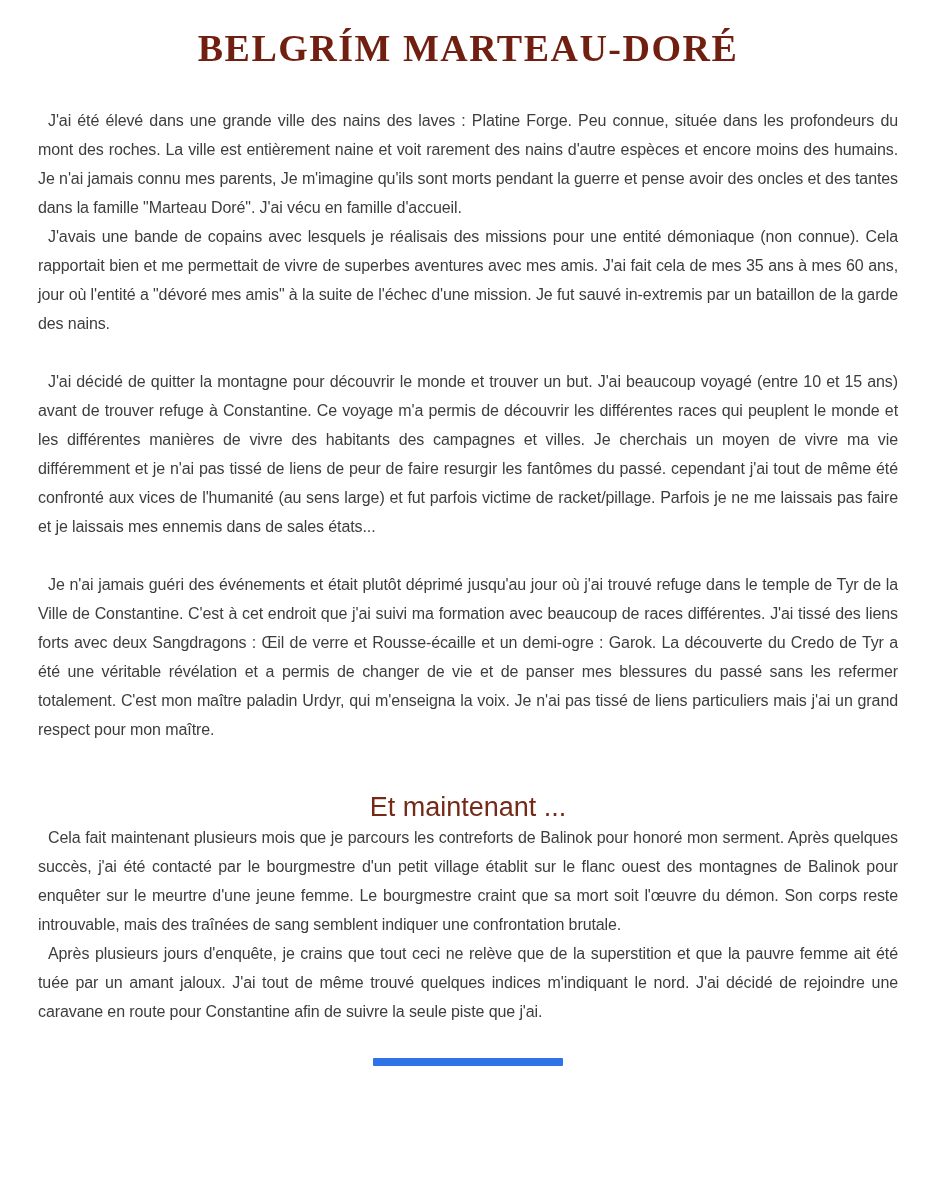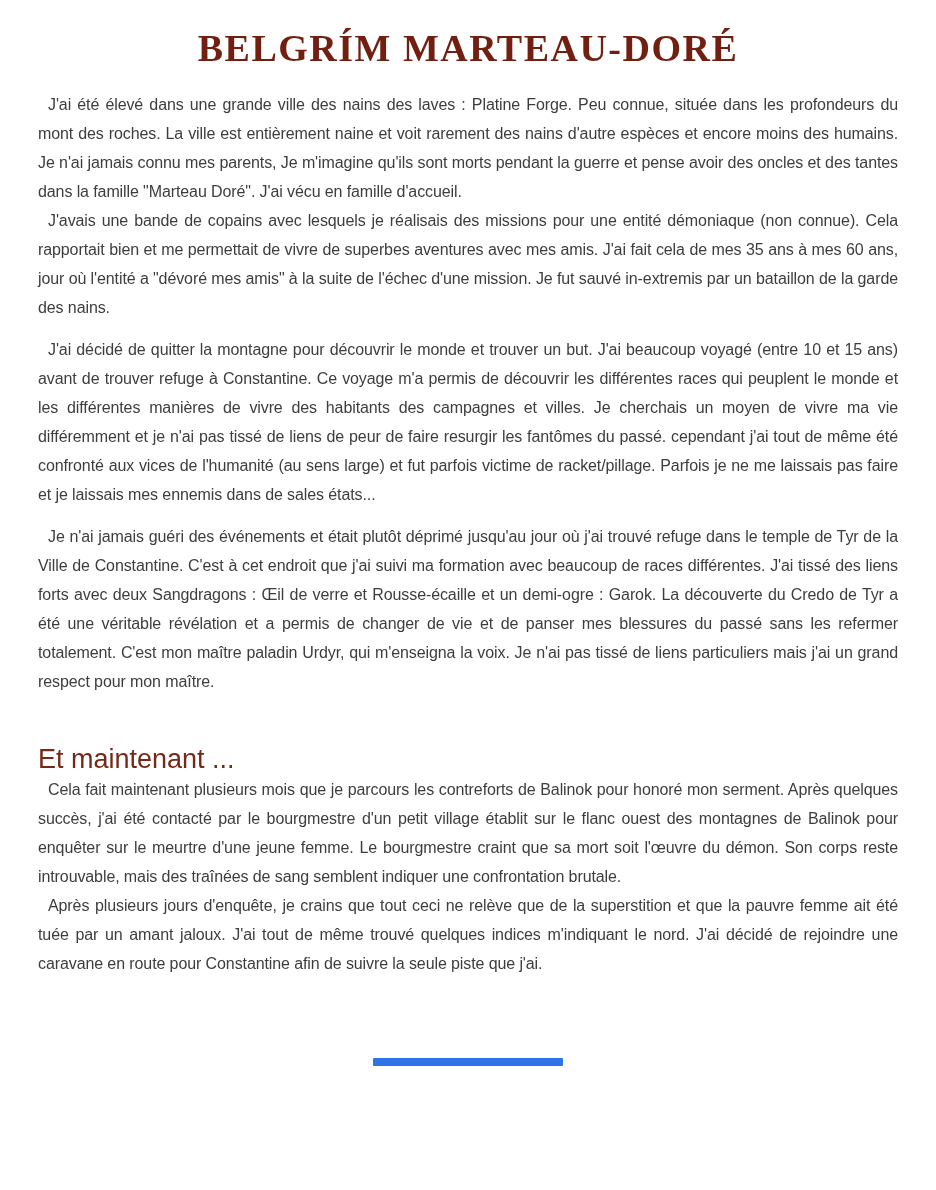--- a/index.html
+++ b/index.html
@@ -35,32 +35,33 @@
   .para {
     margin: 0;
     text-align: justify;
     text-indent: 10px;
     font-size: 16px;
     letter-spacing: -0.1px;
     line-height: 29px;
     color: #3d3d3d;
   }
   .para.first {
-    margin-top: 20px;
+    margin-top: 36px;
   }
   .para.gap-before {
-    margin-top: 13px;
+    margin-top: 29px;
   }
   .section-heading {
     margin: 0;
     margin-top: 48px;
     font-family: "Liberation Sans", sans-serif;
     font-weight: 400;
     font-size: 27px;
     color: #752a18;
+    text-align: center;
   }
   .scroll-indicator {
     position: absolute;
     bottom: 0;
     left: 50%;
     transform: translateX(-50%);
     width: 190px;
     height: 8px;
     border-radius: 1px;
     background: #2e74e8;

